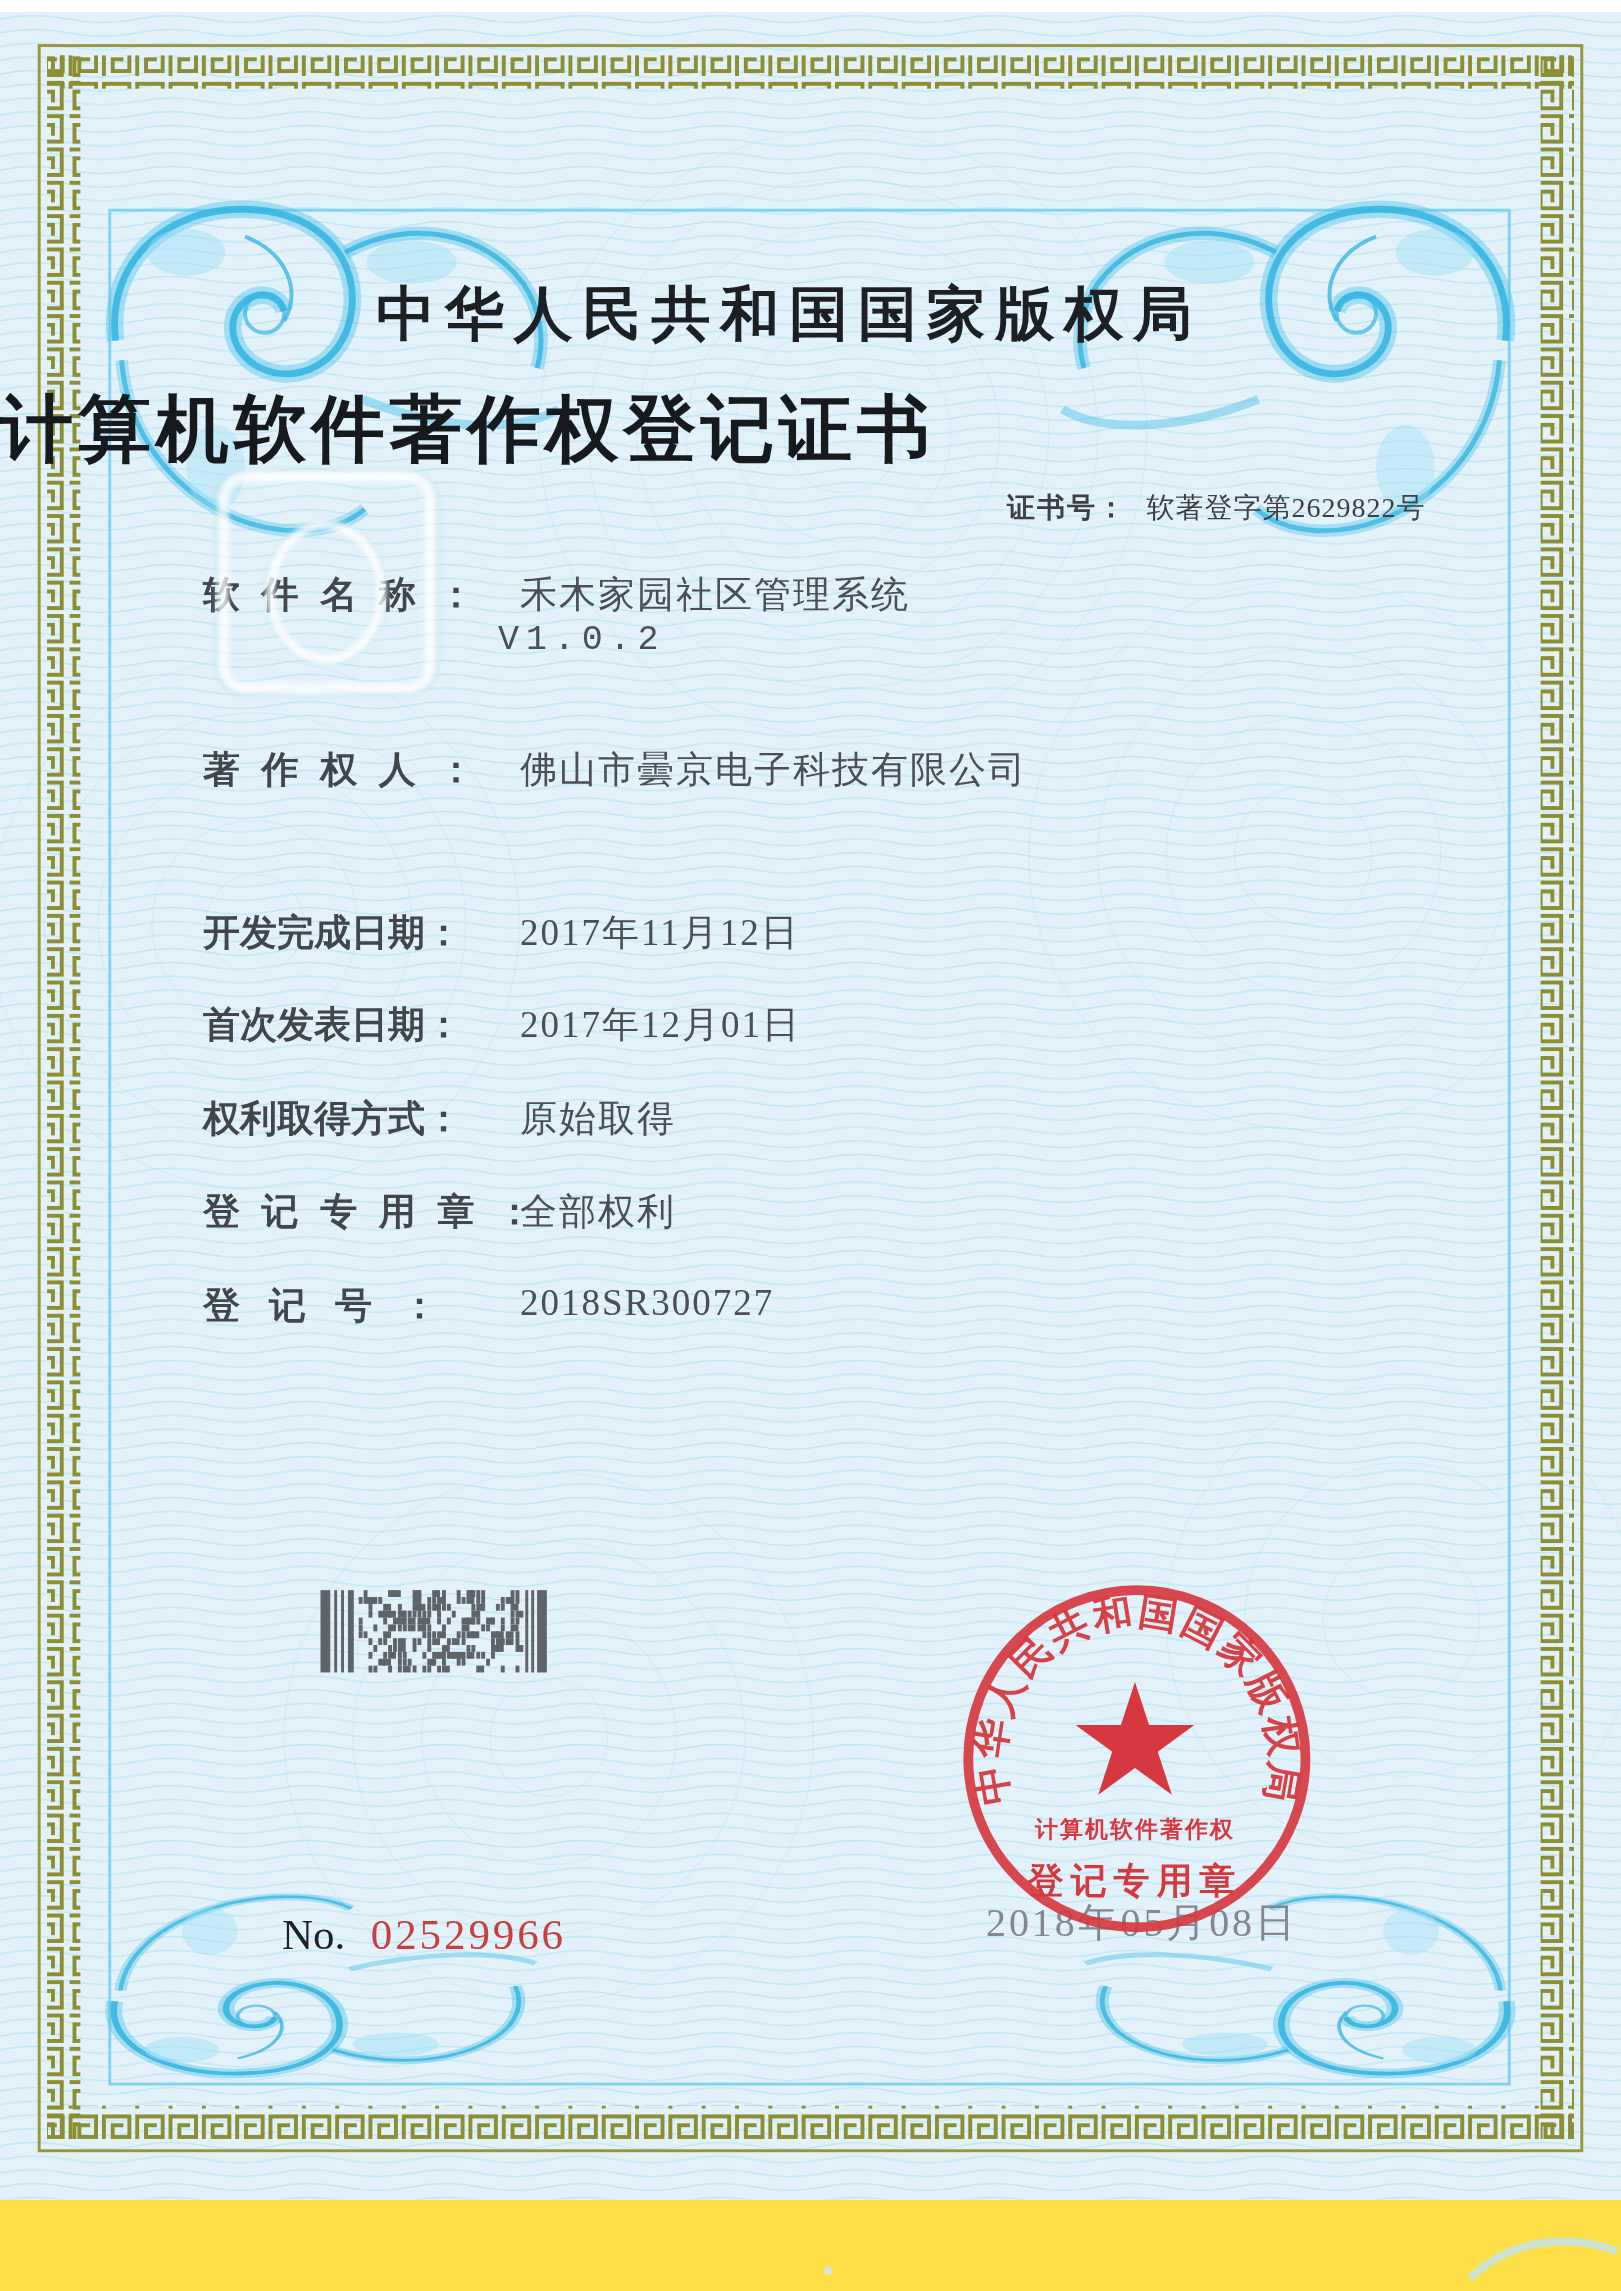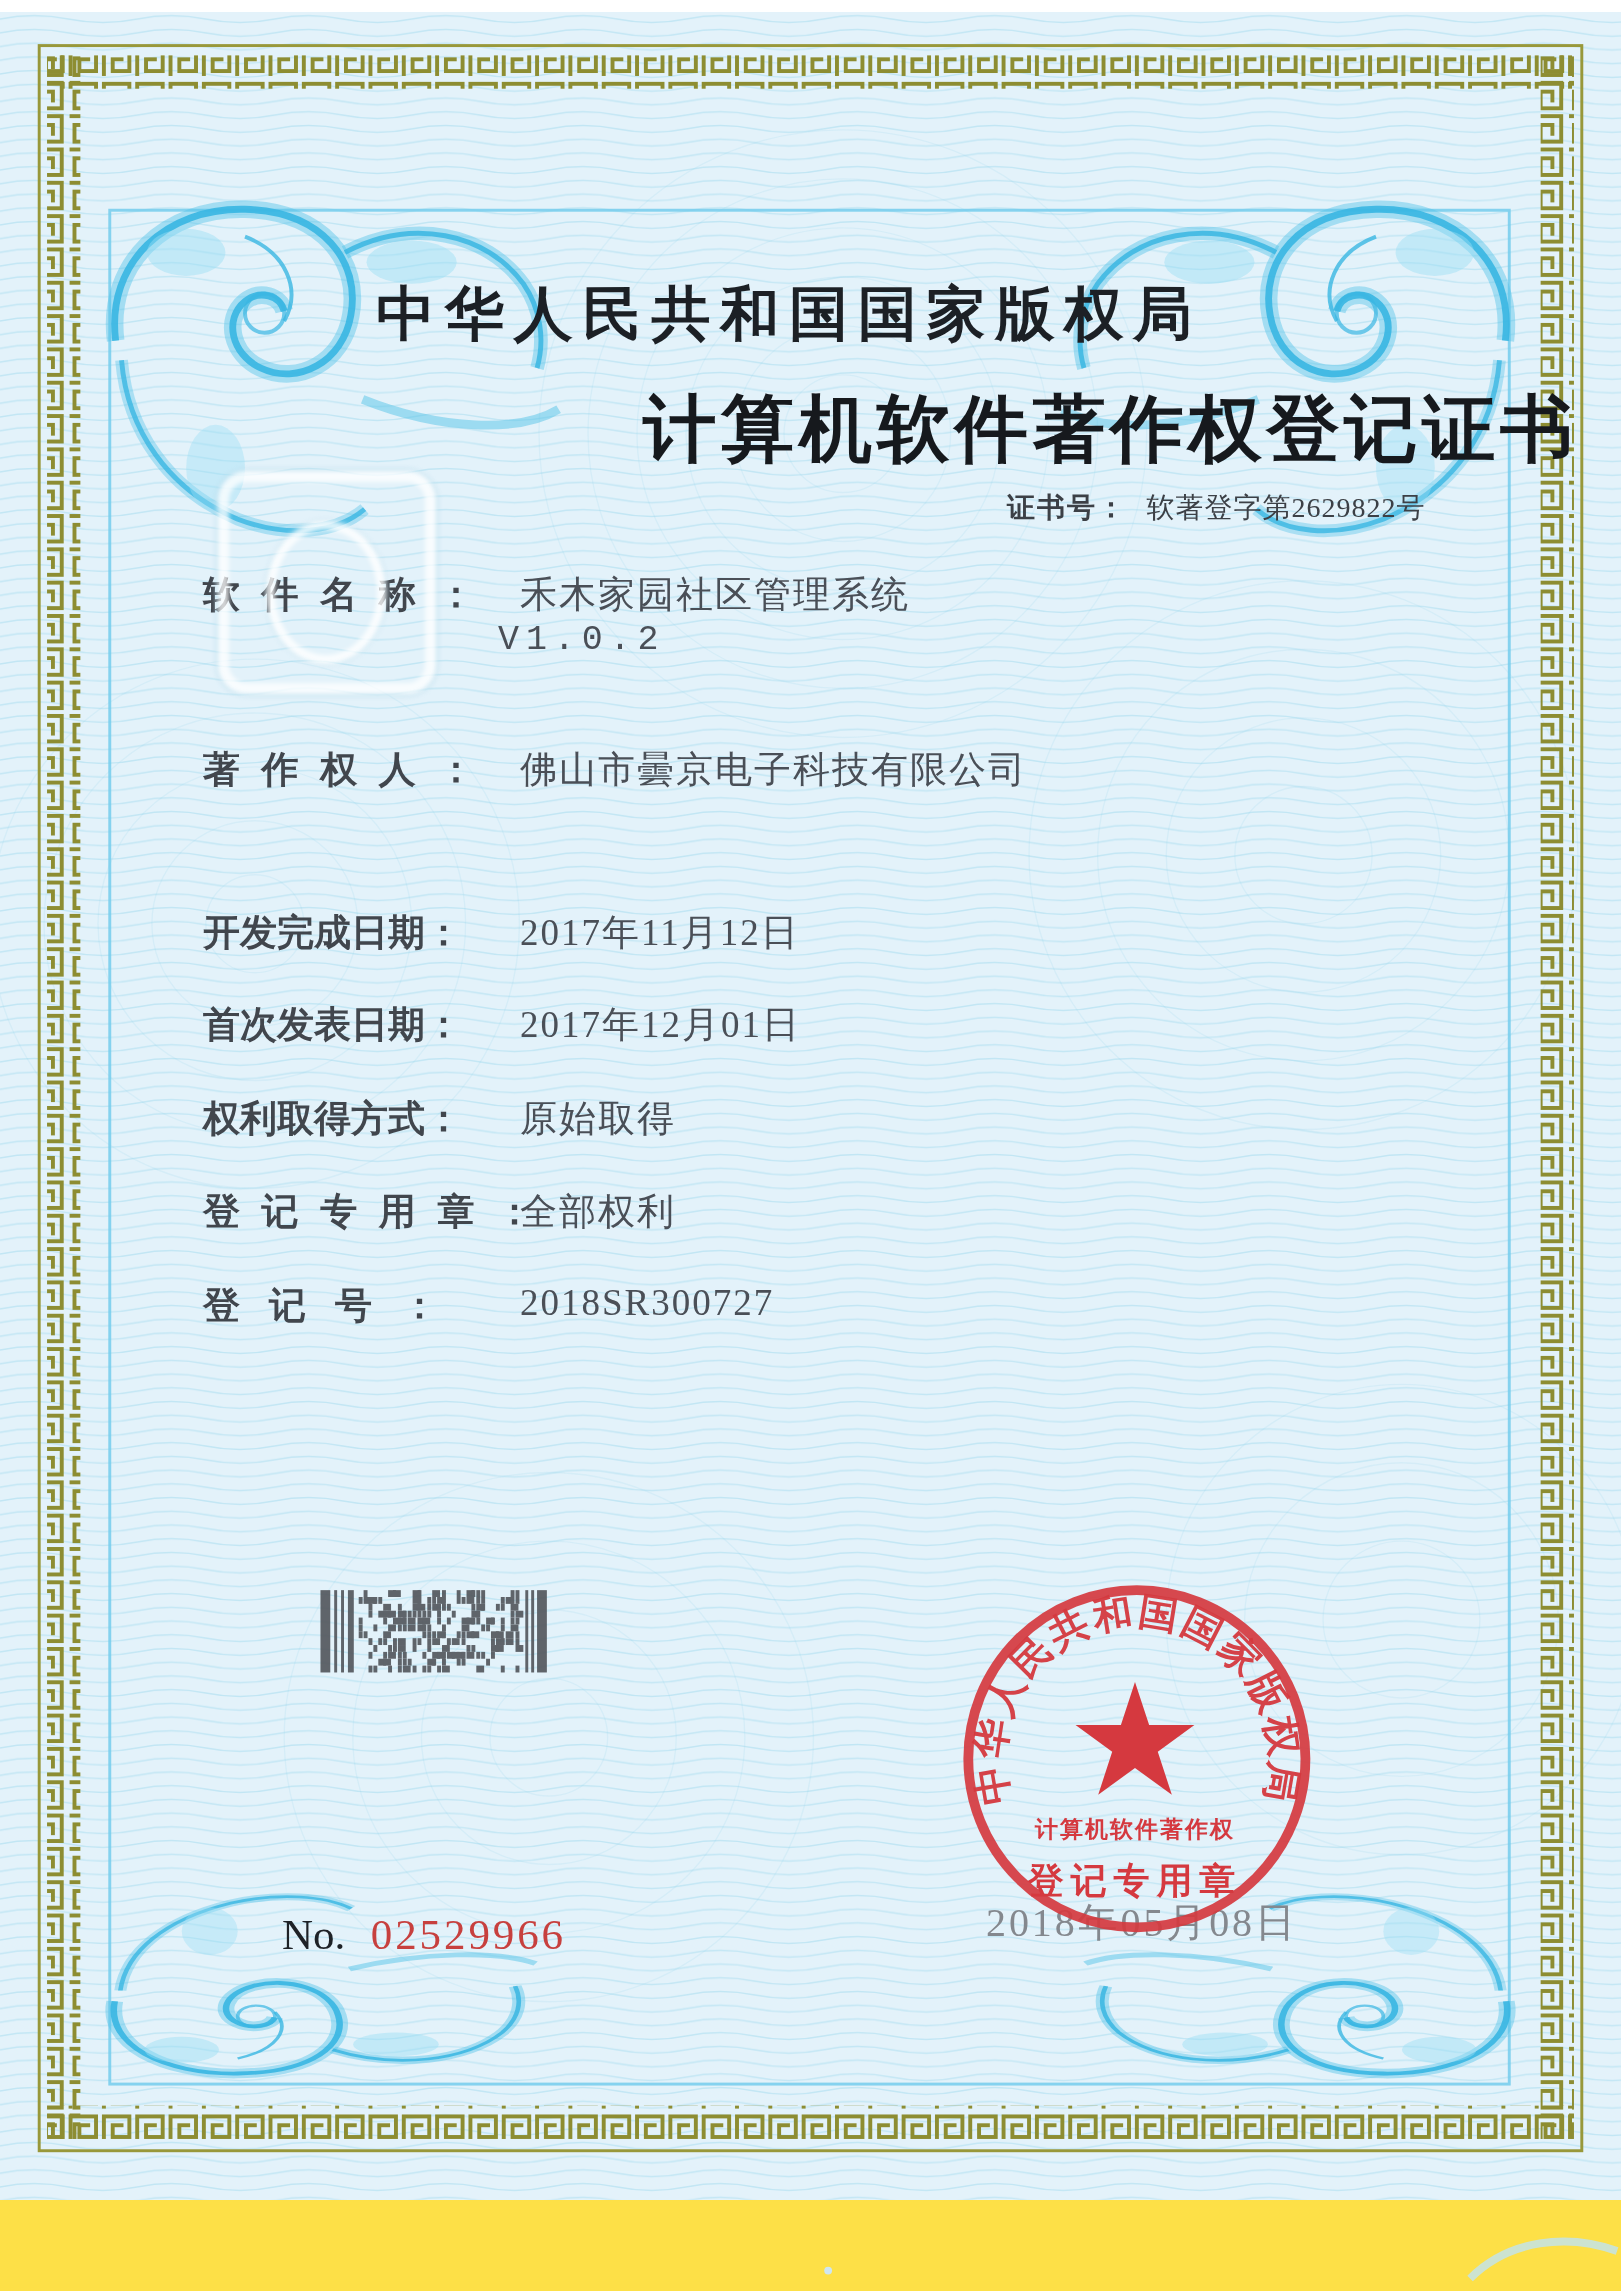--- a/index.html
+++ b/index.html
@@ -13,21 +13,21 @@
     position:absolute; left:0; top:0; width:1621px; height:2188px;
     background:#e3f2fa; overflow:hidden;
   }
   .layer{position:absolute; left:0; top:0; width:1621px; height:2188px;}
   .txt{position:absolute; white-space:nowrap; color:#3f444b;}
   .issuer{
     left:0; top:263px; width:1578px; text-align:center;
     font-size:59px; font-weight:700; color:#1c2025; letter-spacing:9.8px;
   }
   .cert-title{
-    left:0; top:369px; width:1578px; text-align:right;
+    left:0; top:369px; width:1578px; text-align:left;
     font-size:73px; font-weight:800; color:#16191d; letter-spacing:4.9px;
   }
   .certno{left:1007px; top:477px; font-size:28px; color:#3c4046;}
   .certno .lbl{font-weight:700; letter-spacing:2px;}
   .certno .val{margin-left:19.6px; letter-spacing:1px;}
   .row-label{left:203px; font-size:37px; font-weight:600; color:#41464d;}
   .sp22{letter-spacing:21.6px;}
   .sp30{letter-spacing:29px;}
   .row-value{left:520px; font-size:37px; color:#4a4f57; letter-spacing:2px;}
   .y1{top:558px;} .y2{top:733px;}

